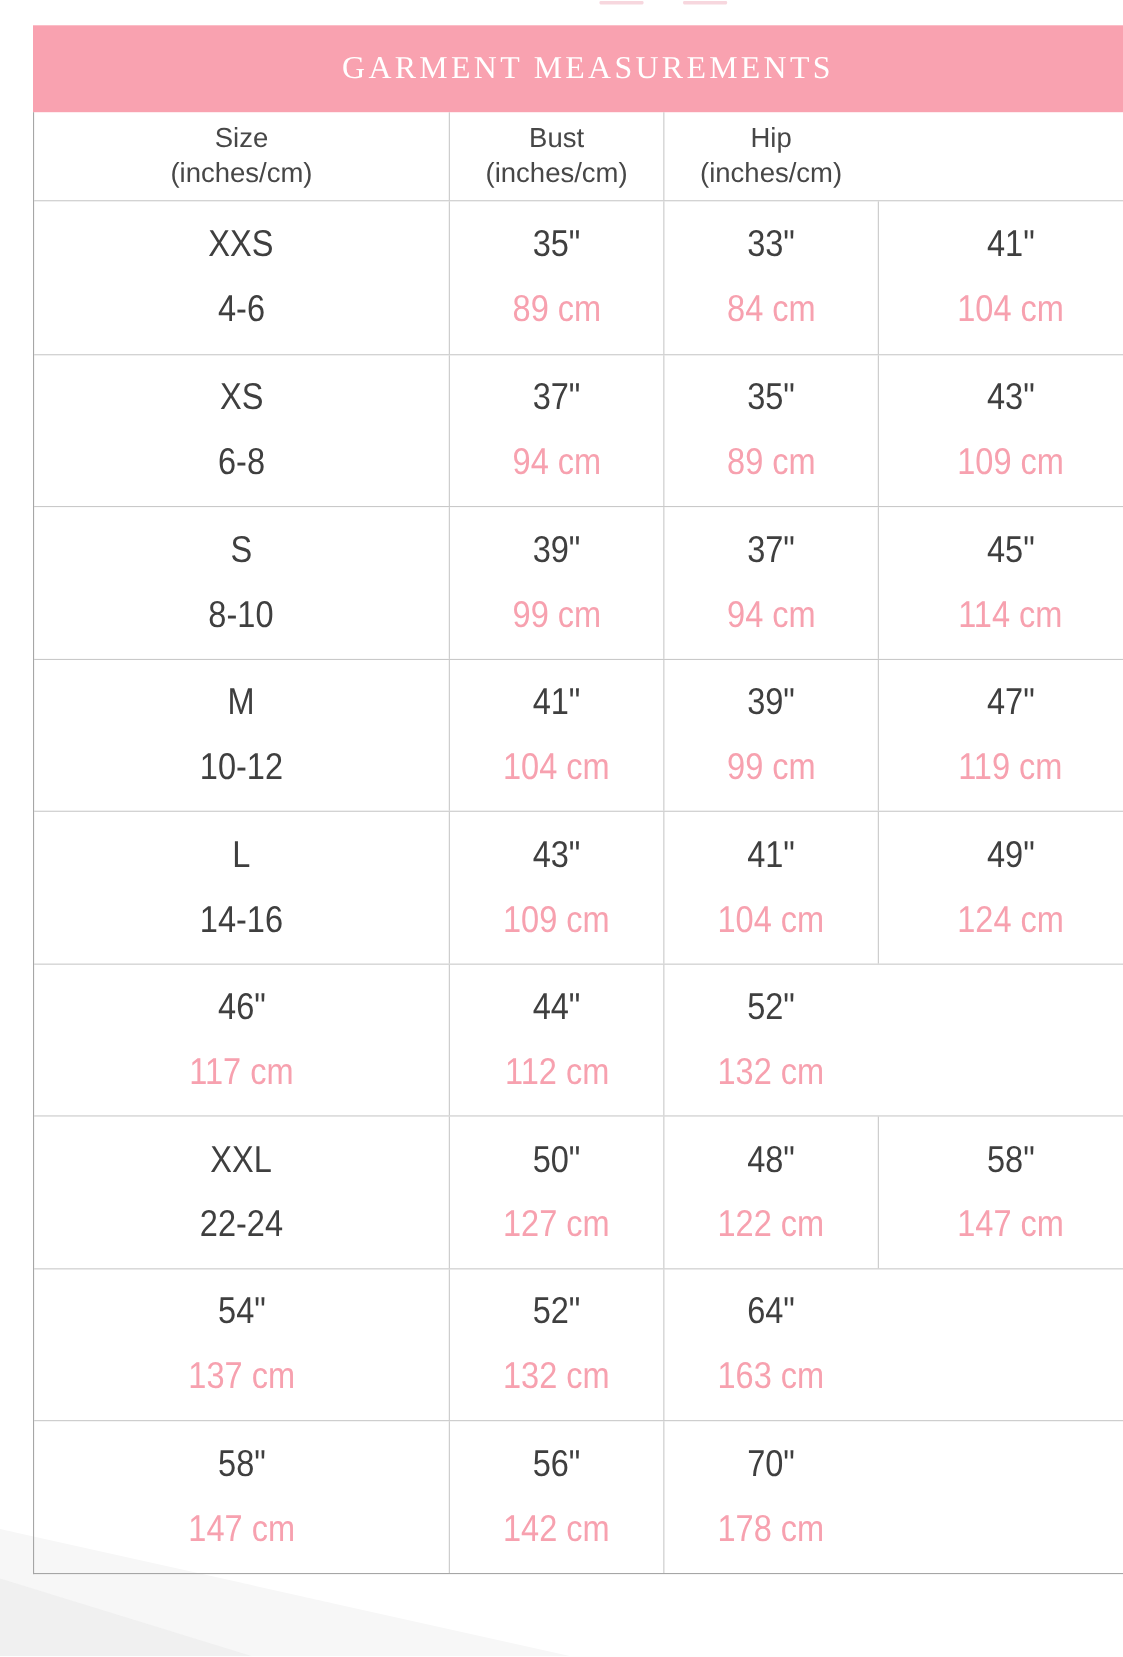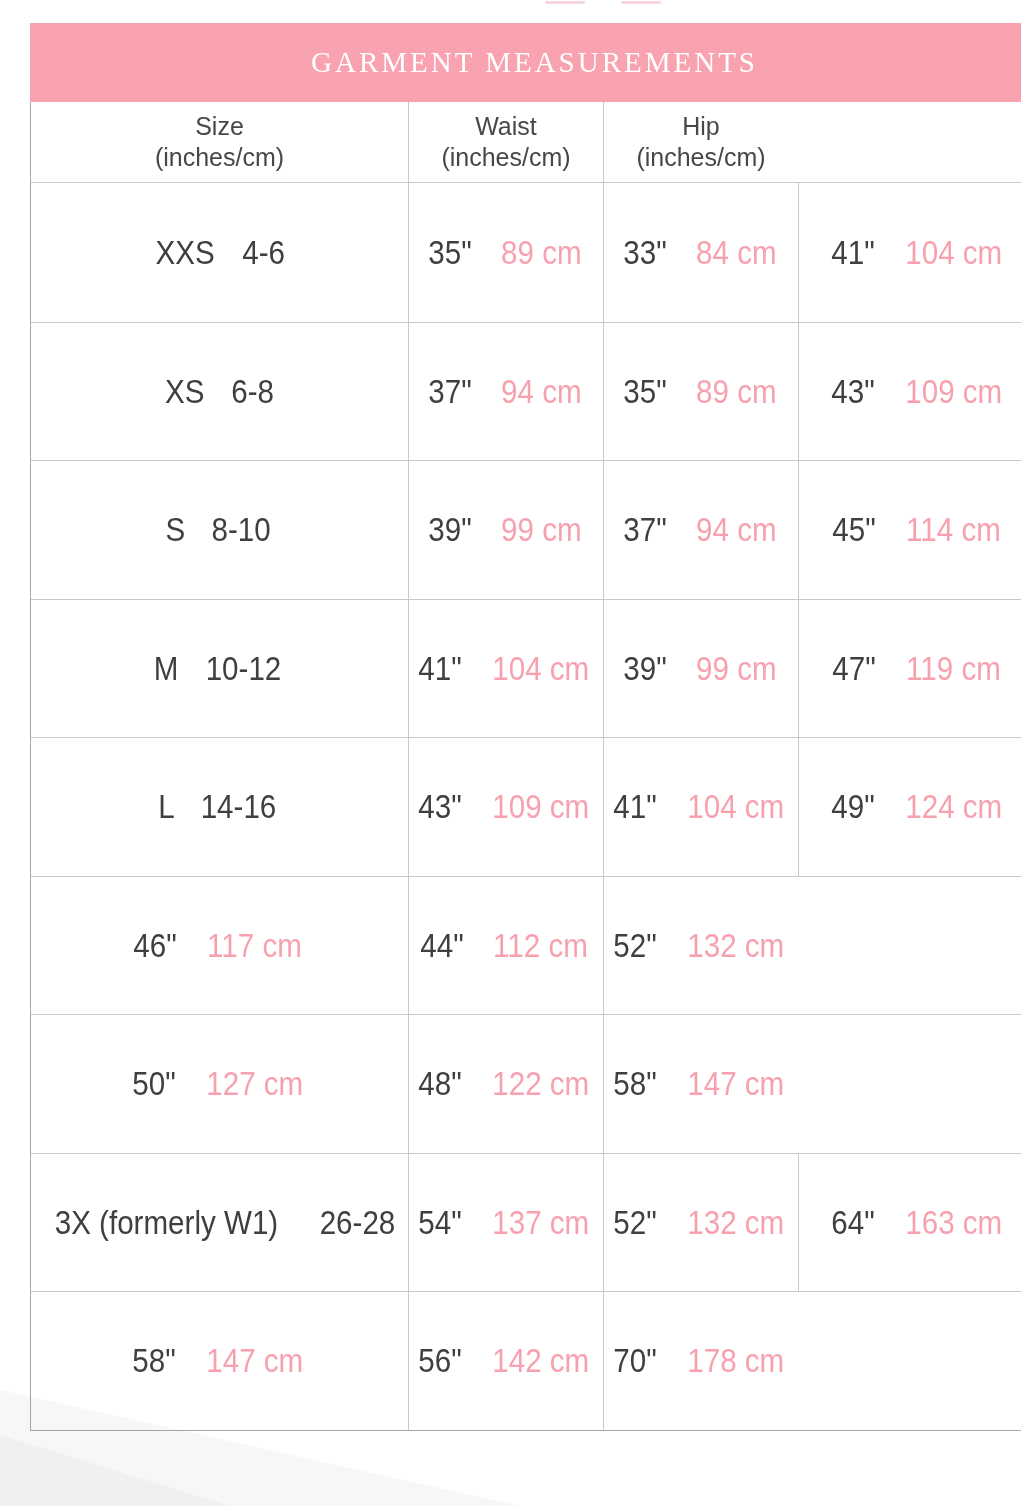--- a/index.html
+++ b/index.html
@@ -42,21 +42,21 @@
 
   .hrow{border-bottom:1px solid var(--border-inner);}
   .hcell{height:80px;display:flex;flex-direction:column;align-items:center;
     justify-content:center;text-align:center;color:var(--header-text);
     font-size:25px;line-height:31px;}
   .hcell + .hcell{border-left:1px solid var(--border-inner);}
   .hcell span:empty{display:none;}
 
   .row{height:138.5px;}
   .row + .row{border-top:1px solid var(--border-inner);}
-  .cell{display:flex;flex-direction:row;align-items:center;
+  .cell{display:flex;flex-direction:column;align-items:center;
     justify-content:center;gap:20px;text-align:center;}
   .cell + .cell{border-left:1px solid var(--border-inner);}
 
   .val{font-size:34px;line-height:39px;color:var(--text-dark);
     display:inline-block;transform:scaleX(.87);white-space:nowrap;}
   .pink{color:var(--value-pink);}
 </style>
 </head>
 <body>
 
@@ -69,21 +69,21 @@
   <div class="banner">
     <div class="title">GARMENT MEASUREMENTS</div>
   </div>
   <div class="tbody">
     <div class="hrow grid4">
       <div class="hcell">
         <span>Size</span>
         <span>(inches/cm)</span>
       </div>
       <div class="hcell">
-        <span>Waist</span>
+        <span>Bust</span>
         <span>(inches/cm)</span>
       </div>
       <div class="hcell">
         <span>Hip</span>
         <span>(inches/cm)</span>
       </div>
     </div>
     <div id="rows">
   <div class="row grid4">
     <div class="cell">
@@ -190,39 +190,39 @@
       <span class="val pink">112 cm</span>
     </div>
     <div class="cell">
       <span class="val">52"</span>
       <span class="val pink">132 cm</span>
     </div>
   </div>
 
   <div class="row grid4">
     <div class="cell">
+      <span class="val">XXL</span>
+      <span class="val">22-24</span>
+    </div>
+    <div class="cell">
       <span class="val">50"</span>
       <span class="val pink">127 cm</span>
     </div>
     <div class="cell">
       <span class="val">48"</span>
       <span class="val pink">122 cm</span>
     </div>
     <div class="cell">
       <span class="val">58"</span>
       <span class="val pink">147 cm</span>
     </div>
   </div>
 
   <div class="row grid4">
     <div class="cell">
-      <span class="val">3X (formerly W1)</span>
-      <span class="val">26-28</span>
-    </div>
-    <div class="cell">
       <span class="val">54"</span>
       <span class="val pink">137 cm</span>
     </div>
     <div class="cell">
       <span class="val">52"</span>
       <span class="val pink">132 cm</span>
     </div>
     <div class="cell">
       <span class="val">64"</span>
       <span class="val pink">163 cm</span>

